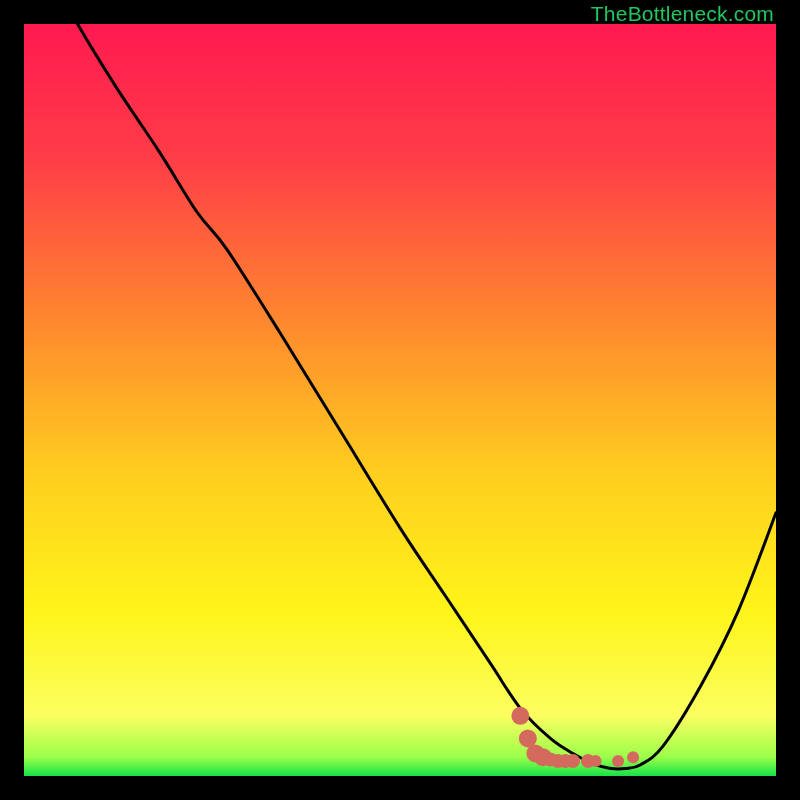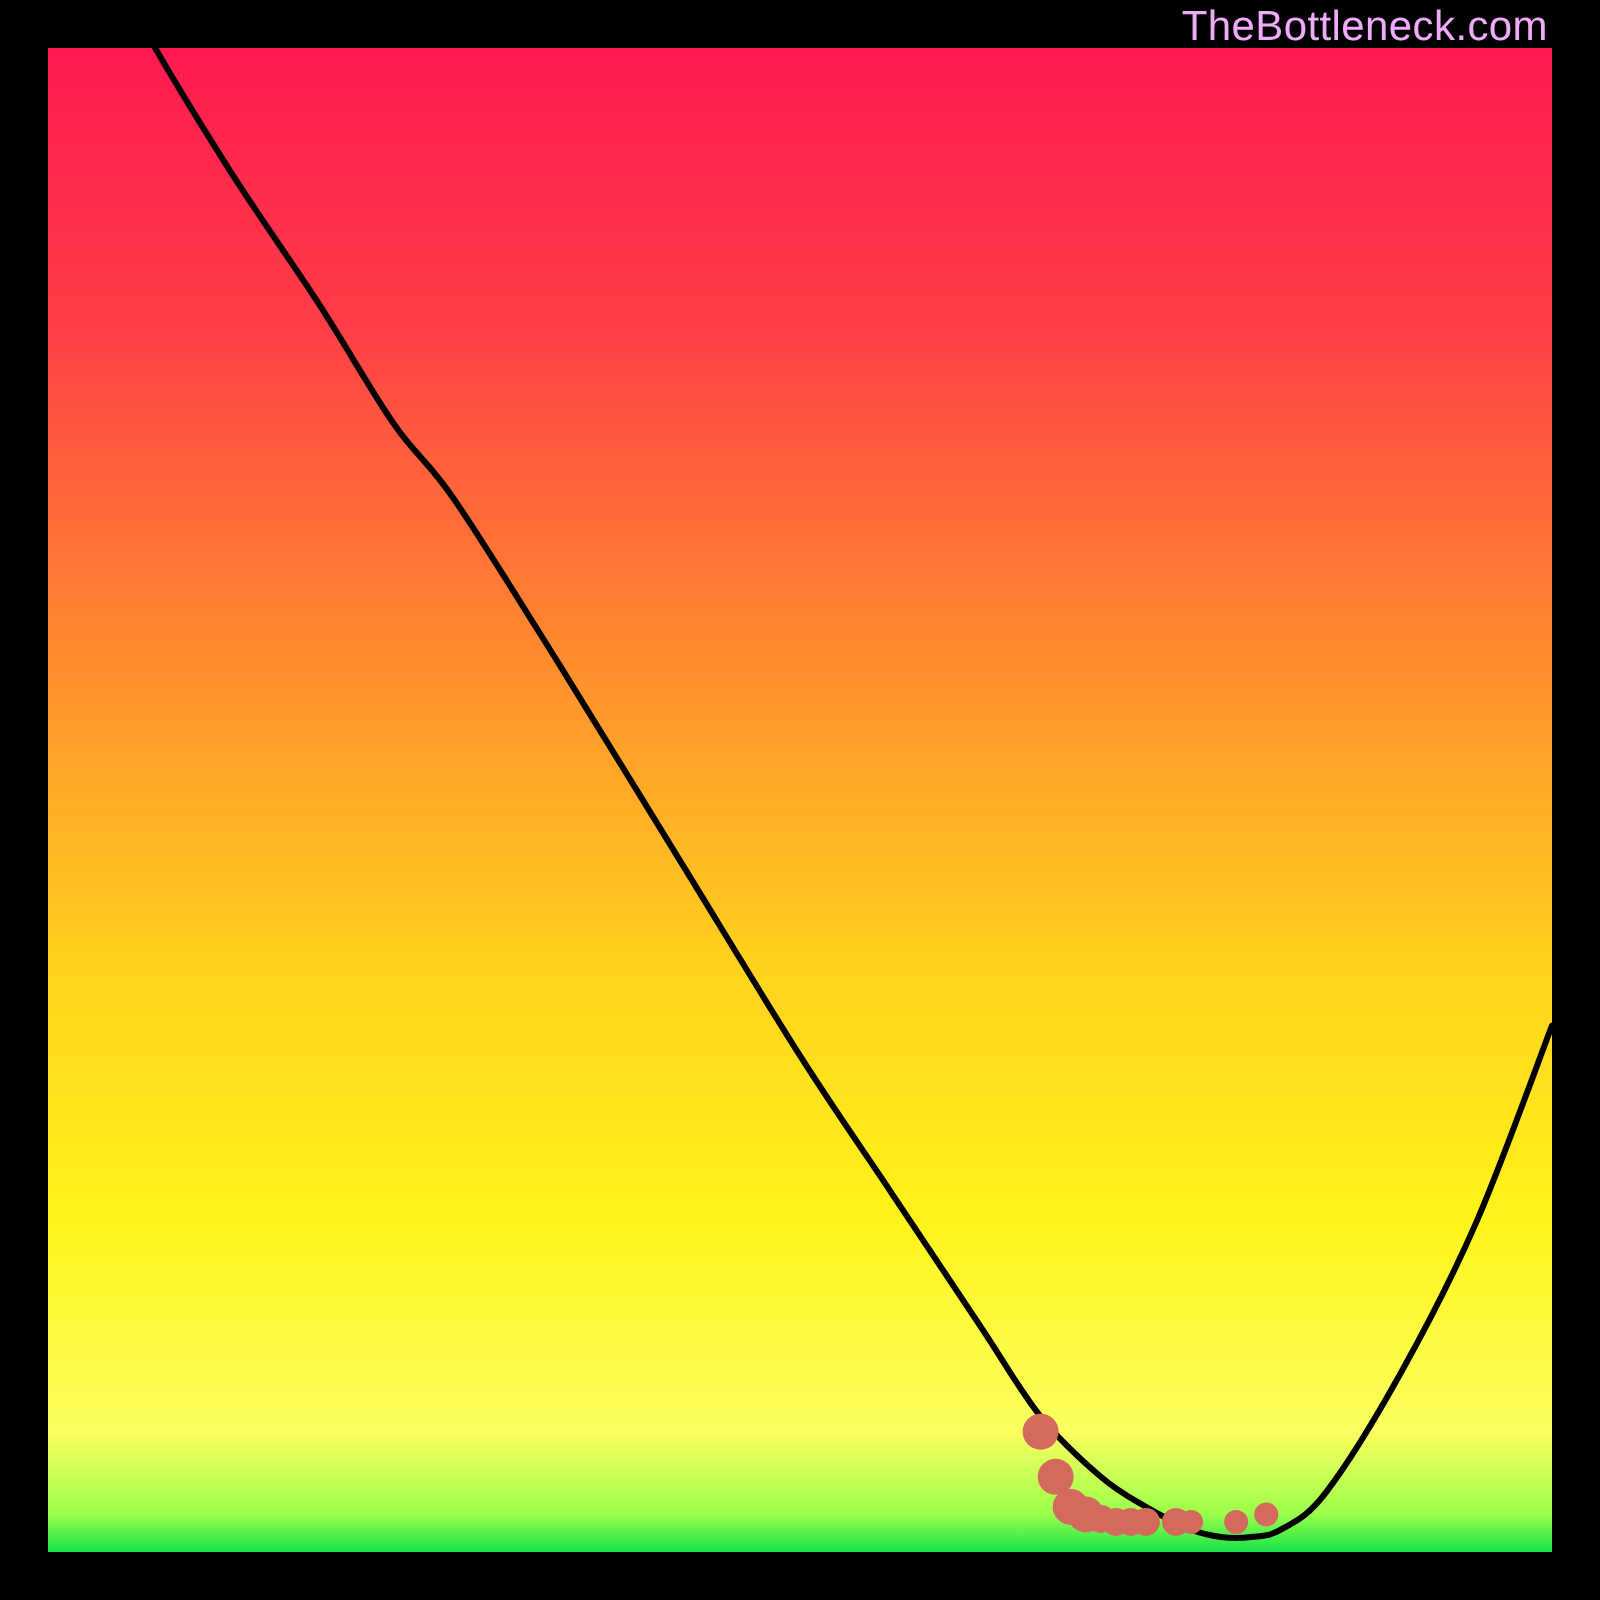--- a/index.html
+++ b/index.html
@@ -23,21 +23,21 @@
     position: absolute;
     left: 0;
     top: 0;
     width: 752px;
     height: 752px;
   }
   .watermark {
     position: absolute;
     top: 2px;
     right: 26px;
-    color: #f0abfc;
+    color: #22c55e;
     font-size: 21px;
     font-weight: 500;
     letter-spacing: 0.2px;
     user-select: none;
   }
   svg { display: block; }
 </style>
 </head>
 <body>
 

